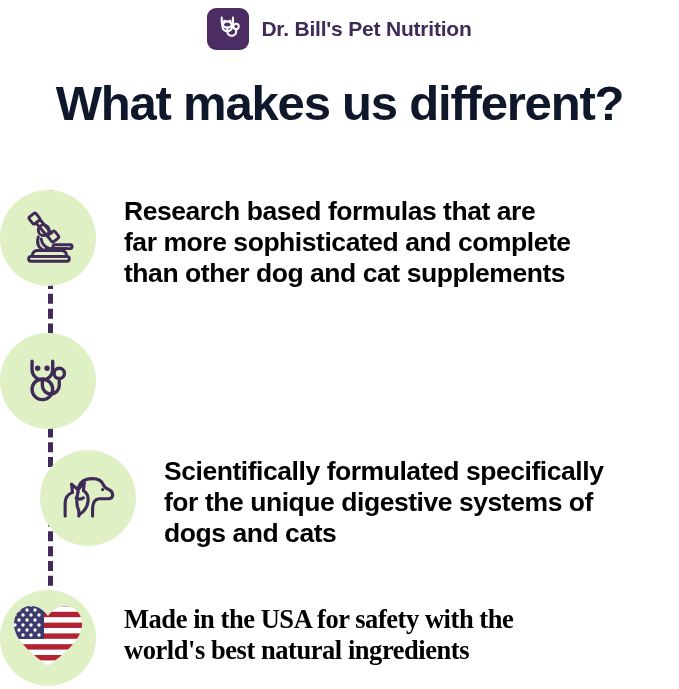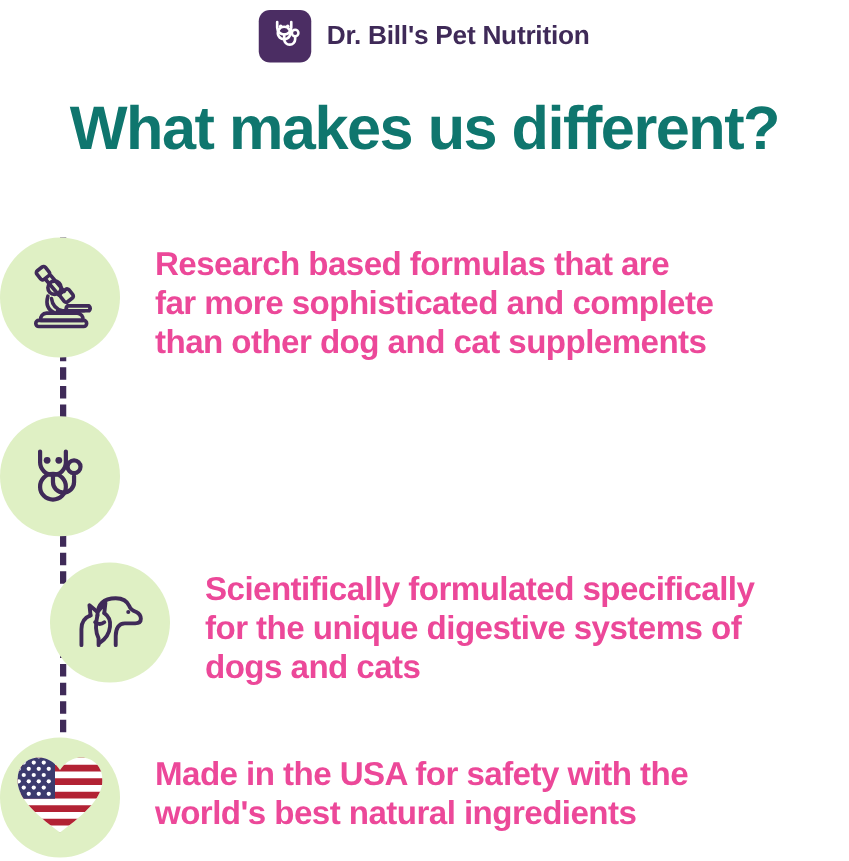--- a/index.html
+++ b/index.html
@@ -47,21 +47,21 @@
 
   
   .headline {
     position: absolute;
     top: 78px;
     left: 0;
     width: 679px;
     text-align: center;
     font-size: 49px;
     font-weight: bold;
-    color: #0f766e;
+    color: #0f172a;
     letter-spacing: -1.2px;
     line-height: 1.05;
   }
 
   
   .features {
     position: absolute;
     top: 178px;
     left: 0;
     width: 679px;
@@ -105,30 +105,30 @@
   .icon-badge.flag-badge {
     background: #dff0c4;
     overflow: hidden;
   }
 
   .feature-text {
     margin-left: 28px;
     margin-top: 6px;
     font-size: 26.5px;
     font-weight: bold;
-    color: #ec4899;
+    color: #000000;
     line-height: 1.17;
     letter-spacing: -0.45px;
     max-width: 548px;
     white-space: pre-line;
   }
 
   
   .feature-row[data-row="1"] .feature-text { margin-top: 12px; }
-  .feature-row[data-row="3"] .feature-text { margin-top: 14px; }
+  .feature-row[data-row="3"] .feature-text { margin-top: 14px; font-family: Liberation Serif, serif; }
 </style>
 </head>
 <body>
 
 <div class="brand-bar">
   <div class="brand-logo">
     <span>
       <svg width="30" height="30" viewBox="0 0 48 48" aria-hidden="true">
 
         <path d="M14 9 v7 a9 9 0 0 0 18 0 V9" fill="none" stroke="#ffffff" stroke-width="3.4" stroke-linecap="round"></path>

